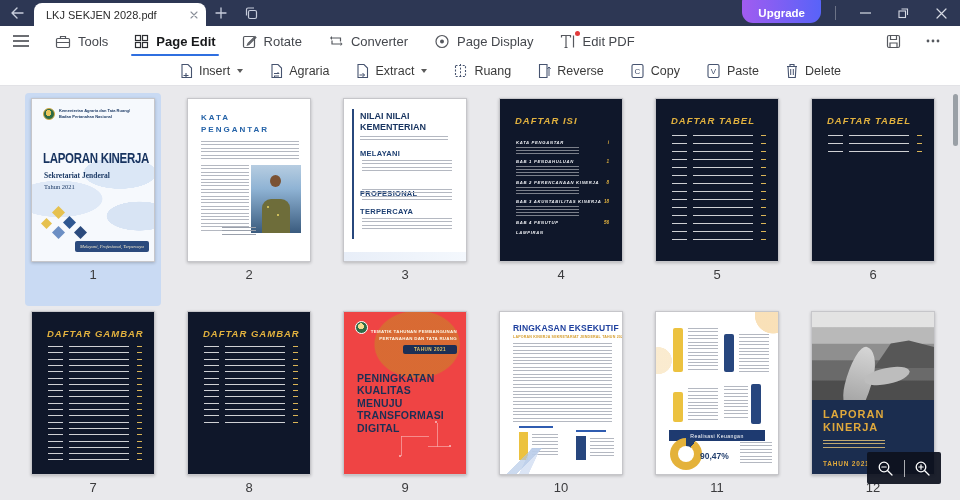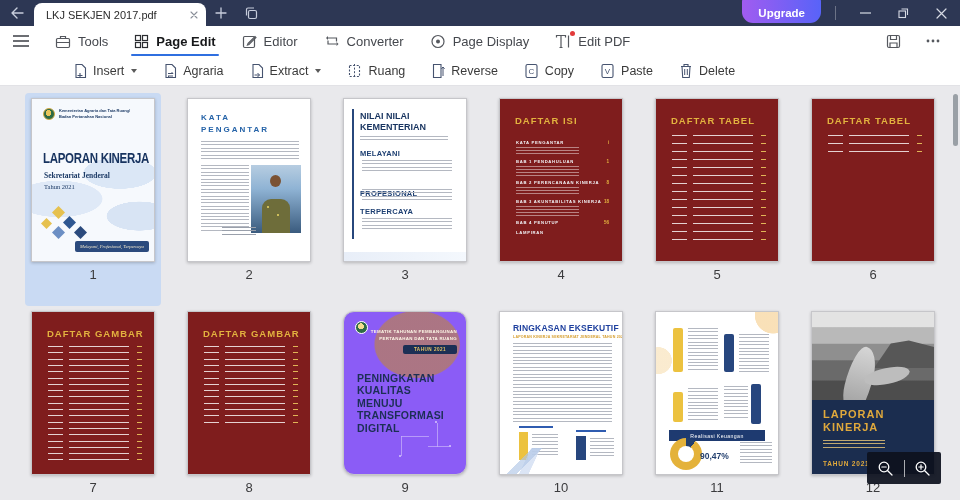--- a/index.html
+++ b/index.html
@@ -24,33 +24,33 @@
   .mitem { height:30px; display:flex; align-items:center; gap:7px; padding:0 13px; position:relative; cursor:default; }
   .mitem .micon { display:flex; color:#55585e; position:relative; }
   .mitem.active { color:#17181a; font-weight:bold;gap:7px; }
   .mitem.active .micon { color:#2b2d31; }
   .mitem.active::after { content:""; position:absolute; left:10px; right:10px; bottom:0; height:2.5px; background:#2f6fe0; border-radius:2px; }
   .reddot { position:absolute; top:-3px; right:-4px; width:5px; height:5px; border-radius:50%; background:#e23b3b; }
   .mb-right { margin-left:auto; display:flex; align-items:center; gap:10px; padding-right:12px; color:#55585e; }
   .mb-right .tb-ico { color:#55585e; }
 
   
-  .toolbar { height:30px; background:#fff; border-bottom:1px solid #e2e2e6; display:flex; align-items:center; justify-content:flex-start; padding-left:60px; flex:0 0 30px; font-size:12.5px; color:#3a3a3a; }
+  .toolbar { height:30px; background:#fff; border-bottom:1px solid #e2e2e6; display:flex; align-items:center; justify-content:center; padding-left:60px; flex:0 0 30px; font-size:12.5px; color:#3a3a3a; }
   .titem { display:flex; align-items:center; gap:6px; padding:0 13px; height:30px; }
   .ticon { display:flex; color:#46536f; }
   .caret { width:0; height:0; border-left:3.5px solid transparent; border-right:3.5px solid transparent; border-top:4px solid #5a5a5a; margin-left:1px; }
 
   
   .content { position:relative; flex:1; background:#e9e9ec; overflow:hidden; }
   .grid { display:grid; grid-template-columns:repeat(6,156px); grid-auto-rows:213px; padding:7px 0 0 15px; justify-items:center; }
   .cell { display:flex; flex-direction:column; align-items:center; padding:5px 6px 2px; border-radius:4px; }
   .cell.sel { background:#c9daf3; }
   .pnum { margin-top:5px; font-size:13px; color:#3b3b3d; }
   .thumb { width:124px; height:164px; background:#fff; border:1px solid #c6c6ca; box-shadow:0 1px 3px rgba(0,0,0,.22); position:relative; overflow:hidden; }
-  .thumb.navy { background:#7f1d1d; }
+  .thumb.navy { background:#0f172a;font-style:italic; }
 
   
   .fill { position:absolute; background-image:repeating-linear-gradient(#b4b8c1 0 1px, transparent 1px 3.4px); }
 
   
   .t1 { background:#f6f9fd; }
   .t1 .map { position:absolute; inset:50px 0 26px 0;
     background:radial-gradient(60px 26px at 72% 28%, #dbe7f6 0 60%, transparent 61%),
                radial-gradient(72px 30px at 22% 58%, #dfe9f7 0 60%, transparent 61%),
                radial-gradient(54px 24px at 88% 78%, #d8e4f4 0 60%, transparent 61%); }
@@ -92,21 +92,21 @@
       repeating-linear-gradient(to bottom, rgba(255,255,255,.8) 0 1px, transparent 1px 6.3px),
       repeating-linear-gradient(to bottom, rgba(230,190,90,.95) 0 1px, transparent 1px 6.3px); }
   
   .t4 .entries { position:absolute; top:38px; left:16px; right:13px; }
   .toc-e { display:flex; justify-content:space-between; align-items:baseline; margin-top:3px; }
   .toc-l { font-size:4.2px; font-weight:bold; letter-spacing:.7px; color:#f2f4f8; }
   .toc-n { font-size:4.6px; font-weight:bold; color:#e2b23f; }
   .toc-fill { background-image:repeating-linear-gradient(rgba(255,255,255,.45) 0 1px, transparent 1px 2.9px); width:68%; margin-top:2px; }
 
   
-  .t9 { background:#8b5cf6;border-radius:11px; }
+  .t9 { background:#ef4444; }
   .t9 .cloud { position:absolute; inset:0; background:radial-gradient(70px 55px at 60% 20%, rgba(198,138,38,.55) 0 60%, transparent 62%); }
   .t9 .logo { position:absolute; top:9px; left:11px; width:13px; height:13px; border-radius:50%;
     background:radial-gradient(circle at 45% 40%, #f3dd8f 0 34%, #2e6b46 35% 100%); border:1px solid #fff; }
   .t9 .hdr { position:absolute; top:16px; right:9px; text-align:right; font-size:4.4px; font-weight:bold; color:#fdf6e6; line-height:1.6; letter-spacing:.3px; }
   .t9 .pill { position:absolute; top:33px; right:9px; width:54px; height:9px; background:#1c2f55; border-radius:2px; display:flex; align-items:center; justify-content:center; font-size:4.6px; font-weight:bold; color:#e8c563; letter-spacing:.5px; }
   .t9 .ttl { position:absolute; top:60px; left:13px; width:100px; font-size:10.5px; font-weight:bold; color:#1c2f55; line-height:1.18; letter-spacing:.2px; }
   .t9 .circuit { position:absolute; right:8px; bottom:10px; width:70px; height:52px; opacity:.55;
     background:
       radial-gradient(3px 3px at 12px 44px, rgba(255,255,255,.9) 0 45%, transparent 50%),
       radial-gradient(3px 3px at 48px 10px, rgba(255,255,255,.9) 0 45%, transparent 50%),
@@ -160,21 +160,21 @@
 
 <div class="app">
 
   <div class="titlebar">
     <div class="tb-back">
       <svg width="14" height="12" viewBox="0 0 14 12">
           <path d="M7 1 2 6l5 5M2 6h11" stroke="currentColor" stroke-width="1.4" fill="none" stroke-linecap="round" stroke-linejoin="round"></path>
         </svg>
     </div>
     <div class="tab">
-      <span class="tab-title">LKJ SEKJEN 2017.pdf</span>
+      <span class="tab-title">LKJ SEKJEN 2028.pdf</span>
       <span class="tab-close">
         <svg width="8" height="8" viewBox="0 0 8 8">
             <path d="M1 1l6 6M7 1L1 7" stroke="currentColor" stroke-width="1.1" stroke-linecap="round"></path>
           </svg>
       </span>
     </div>
     <div class="tb-ico">
       <svg width="12" height="12" viewBox="0 0 12 12">
           <path d="M6 1v10M1 6h10" stroke="currentColor" stroke-width="1.3" stroke-linecap="round"></path>
         </svg>
@@ -232,21 +232,21 @@
       </span>
       <span>Page Edit</span>
     </div>
     <div class="mitem">
       <span class="micon">
         <svg width="15" height="15" viewBox="0 0 15 15">
             <rect x="1.5" y="2.5" width="11" height="11" rx="1.2" stroke="currentColor" fill="none" stroke-width="1.2"></rect>
             <path d="M6 9.5 13 2.5l1 1-7 7-1.6.6z" stroke="currentColor" fill="none" stroke-width="1.1"></path>
           </svg>
       </span>
-      <span>Editor</span>
+      <span>Rotate</span>
     </div>
     <div class="mitem">
       <span class="micon">
         <svg width="16" height="14" viewBox="0 0 16 14">
             <path d="M4 4h8.5v3.5M12.5 10H4V6.5" stroke="currentColor" fill="none" stroke-width="1.2"></path>
             <path d="M2 4l2-2v4zM14.5 10l-2 2V8z" fill="currentColor"></path>
           </svg>
       </span>
       <span>Converter</span>
     </div>

